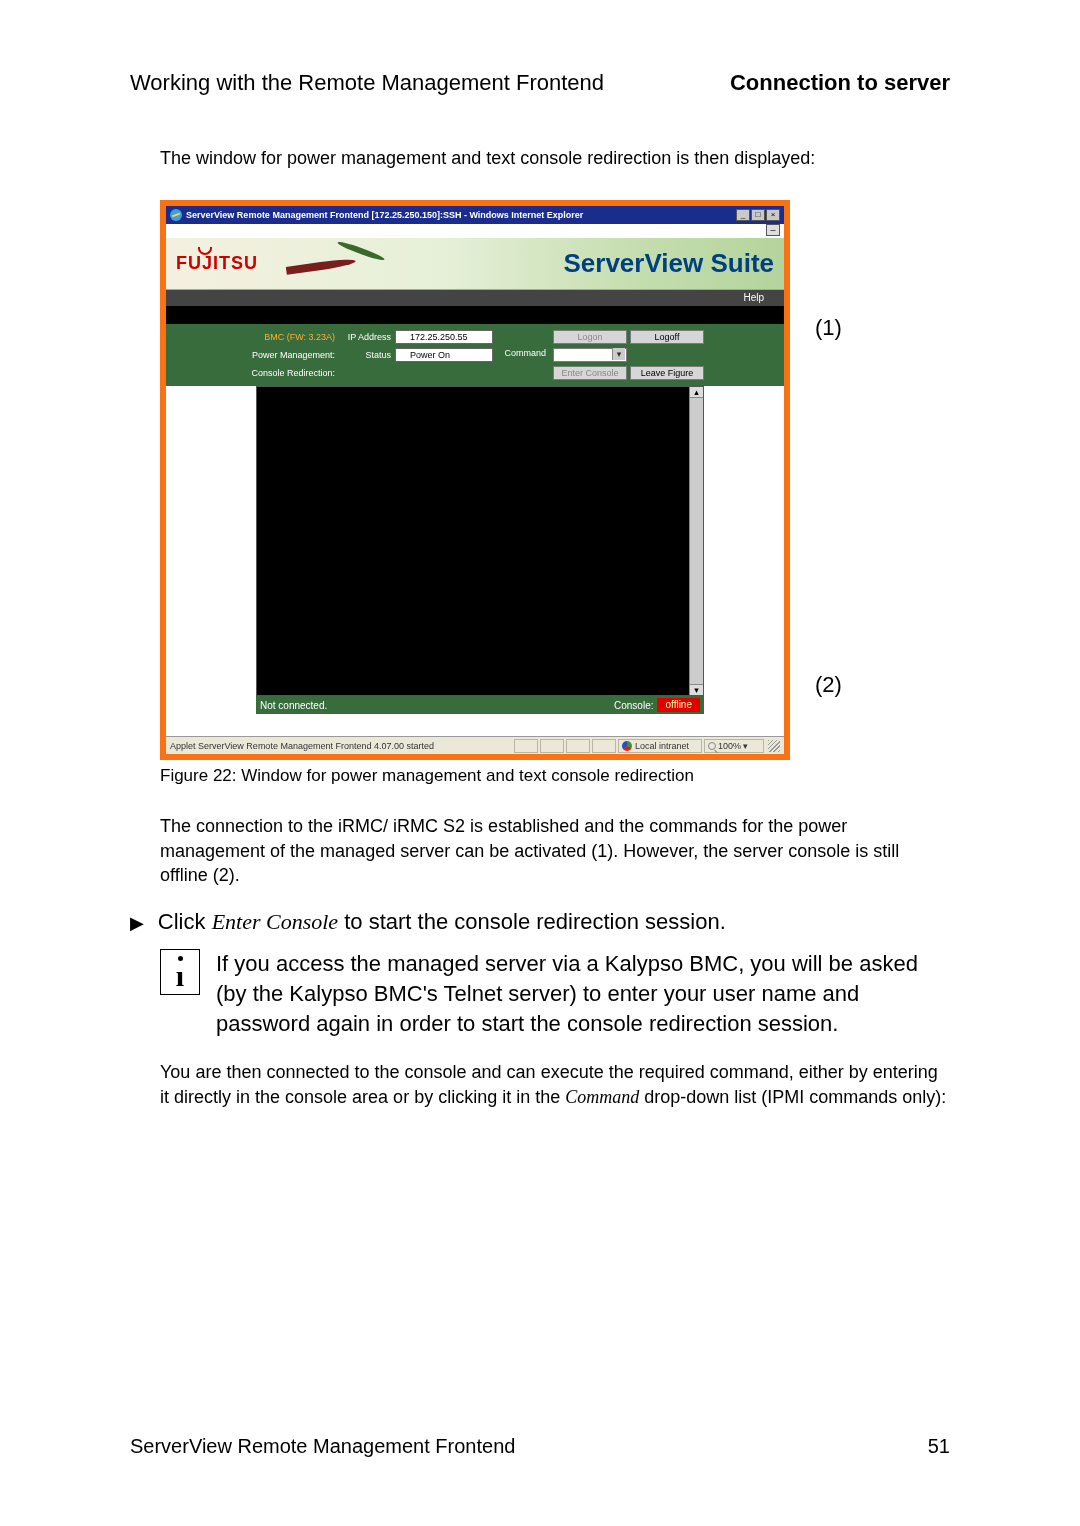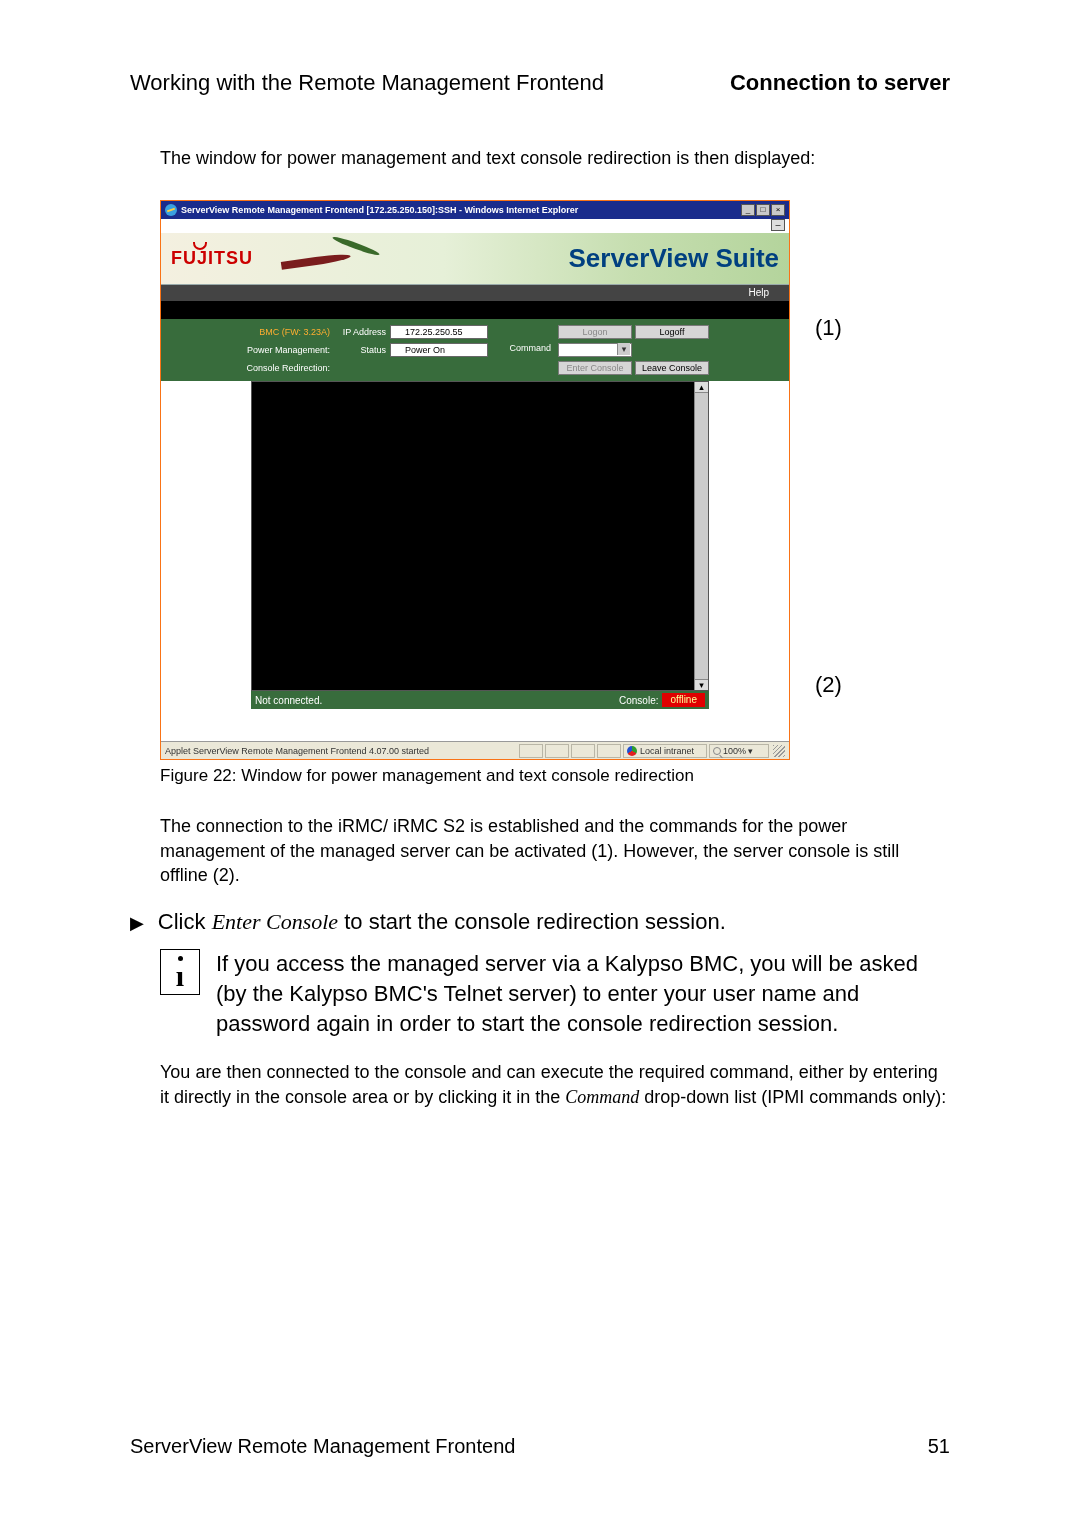--- a/index.html
+++ b/index.html
@@ -3,21 +3,21 @@
 <meta charset="utf-8">
 <style>
   * { box-sizing: border-box; margin: 0; padding: 0; }
   html, body { width: 1080px; height: 1526px; background: #fff; font-family: Arial, Helvetica, sans-serif; color: #000; }
   .page { width: 1080px; height: 1526px; position: relative; padding: 70px 130px 60px 130px; }
   .header-row { display: flex; justify-content: space-between; align-items: baseline; font-size: 22px; margin-bottom: 50px; }
   .header-left { font-weight: 400; }
   .header-right { font-weight: 700; }
   .body-text { font-size: 18px; line-height: 1.35; margin-left: 30px; }
   .figure-wrap { margin: 30px 0 6px 30px; position: relative; }
-  .figure { border: 1px solid #f97316; width: 630px; height: 560px; background: #fff; position: relative; overflow: hidden; }
+  .figure { border: 6px solid #f97316; width: 630px; height: 560px; background: #fff; position: relative; overflow: hidden; }
   .titlebar { height: 18px; background: #1a2c8c; display: flex; align-items: center; padding: 0 4px; }
   .titlebar .ie-icon { width: 12px; height: 12px; background: #3aa0e0; border-radius: 50%; margin-right: 4px; position: relative; }
   .titlebar .ie-icon::after { content:''; position:absolute; left:2px; top:5px; width:8px; height:2px; background:#ffd040; transform: rotate(-20deg); }
   .titlebar .ttl { color: #fff; font-size: 9px; font-weight: 700; white-space: nowrap; }
   .titlebar .winbtns { margin-left: auto; display:flex; gap:1px; }
   .titlebar .wbtn { width: 14px; height: 12px; background: #c9c9c9; border: 1px solid #555; font-size: 8px; line-height: 10px; text-align: center; cursor: default; }
   .collapse-row { height: 14px; display:flex; justify-content:flex-end; padding-right:4px; }
   .collapse-btn { width: 14px; height: 12px; border:1px solid #555; background:#ddd; font-size:9px; line-height:10px; text-align:center; }
   .banner { height: 52px; display: flex; align-items: center; justify-content: space-between; padding: 0 10px; background: linear-gradient(90deg, #f4f0e0 0%, #e6f0d8 45%, #c6deb0 75%, #b4d49c 100%); border-bottom: 1px solid #9aa; position:relative; }
   .banner .swirl { position:absolute; left:120px; top:6px; width:120px; height:40px; }
@@ -126,21 +126,21 @@
             <span class="ctl-select"></span>
             <span class="gap"></span>
           </span>
         </div>
         <div class="ctl-row">
           <span class="ctl-lab">Console Redirection:</span>
           <span class="ctl-midlab"></span>
           <span style="width:98px"></span>
           <span class="row-right">
             <span class="ctl-btn std disabled">Enter Console</span>
-            <span class="ctl-btn std">Leave Console</span>
+            <span class="ctl-btn std">Leave Figure</span>
           </span>
         </div>
       </div>
 
       <div class="terminal">
         <div class="sb"></div>
       </div>
 
       <div class="statusbar">
         <span>Not connected.</span>

